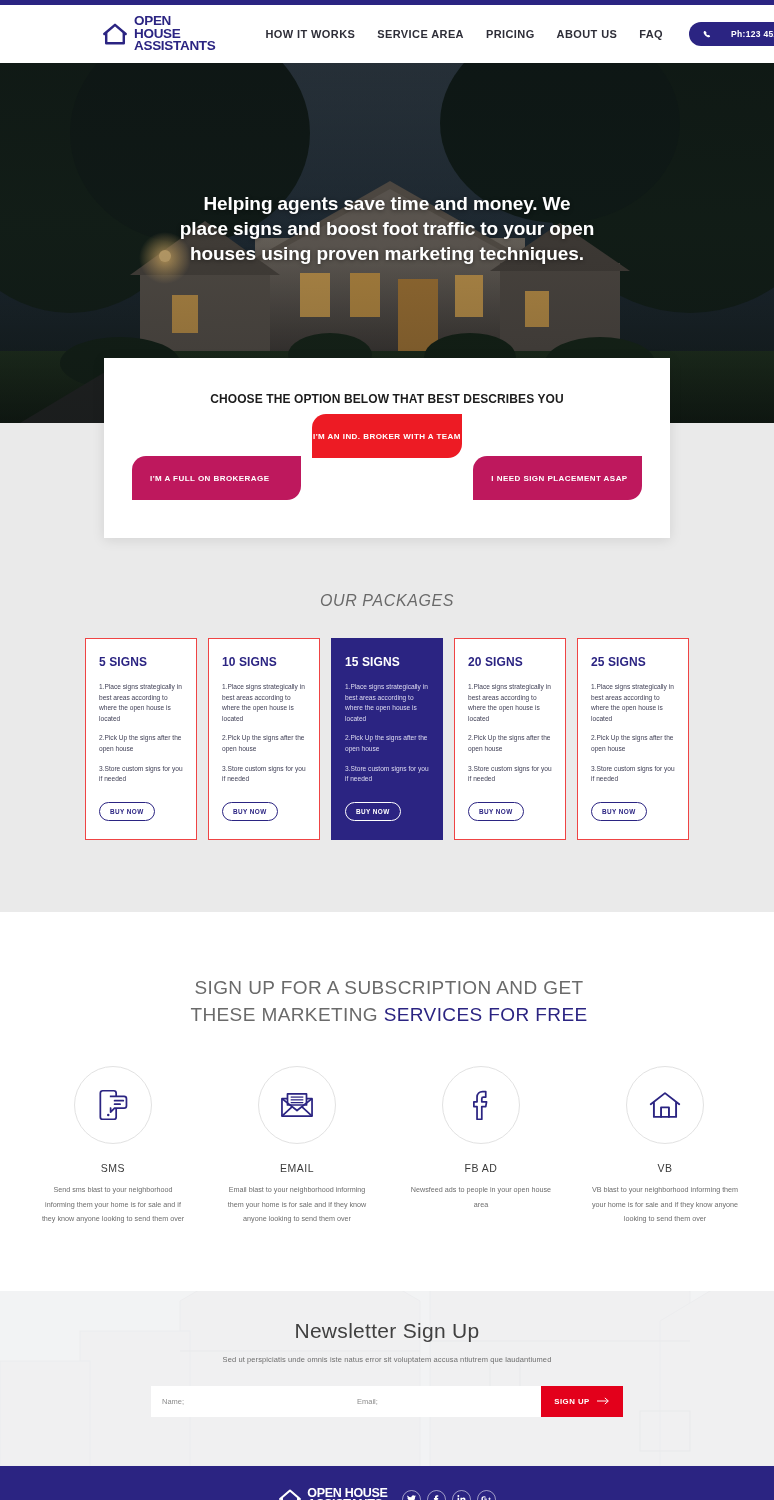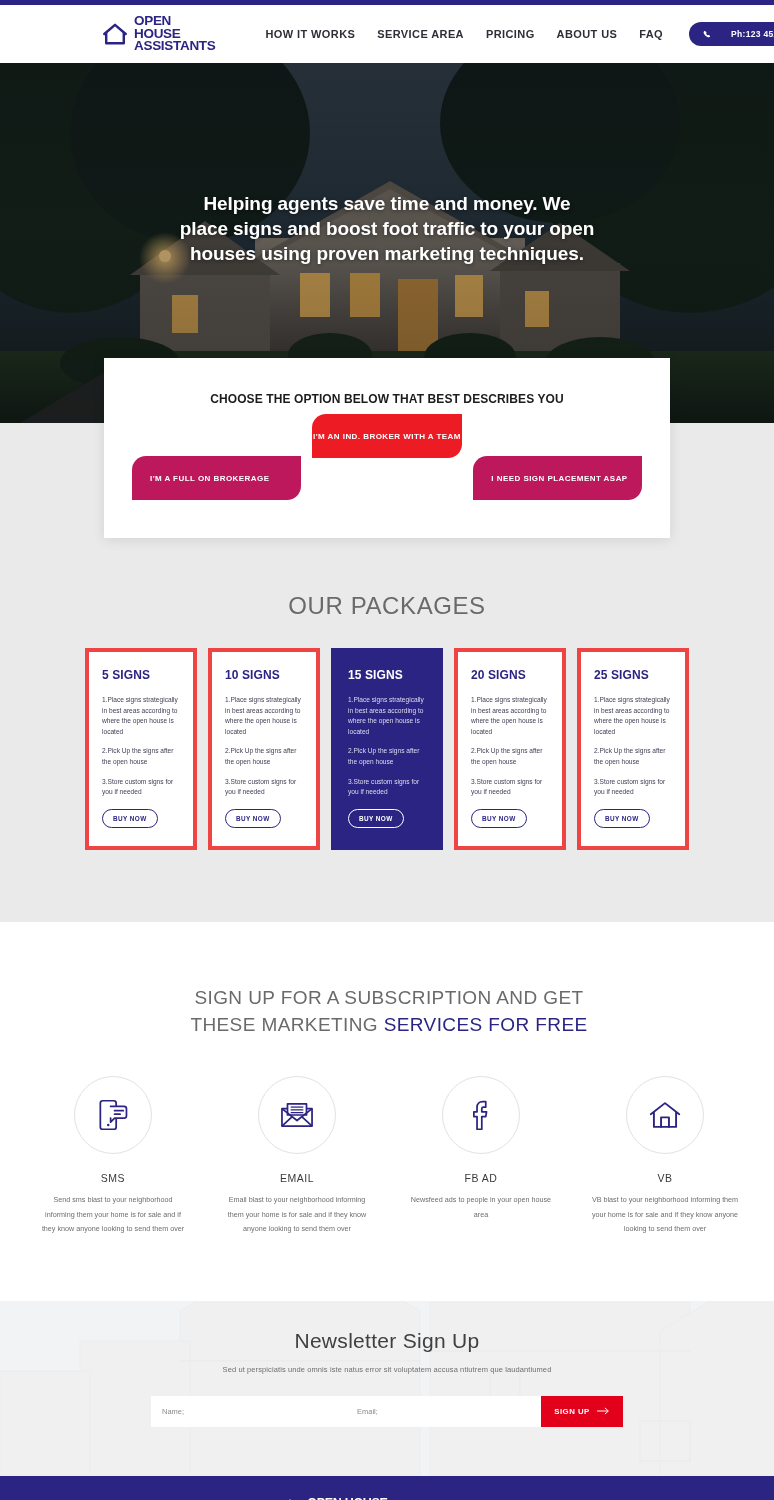--- a/index.html
+++ b/index.html
@@ -158,35 +158,36 @@
   .choose-btn.blue { background: #be185d; margin-top: 42px; }
   .choose-btn.red  { background: #ed1b24; justify-content: center; padding-left: 0; }
 
   
   .packages {
     background: #eaeaea;
     padding: 26px 0 72px 0;
   }
   .section-title {
     text-align: center;
-    font-size: 24px;
+    font-size: 16px;
     font-weight: 400;
     letter-spacing: 0.6px;
     color: #6a6a6a;
     margin-bottom: 28px;
+    font-style: italic;
   }
   .pkg-row {
     display: flex;
     justify-content: center;
     gap: 11px;
   }
   .pkg-card {
     width: 112px;
     background: #ffffff;
-    border: 4px solid #ef4444;
+    border: 1px solid #ef4444;
     padding: 16px 13px 18px 13px;
     min-height: 202px;
     display: flex;
     flex-direction: column;
   }
   .pkg-card.featured {
     background: #2b2482;
     border-color: #2b2482;
   }
   .pkg-name {

